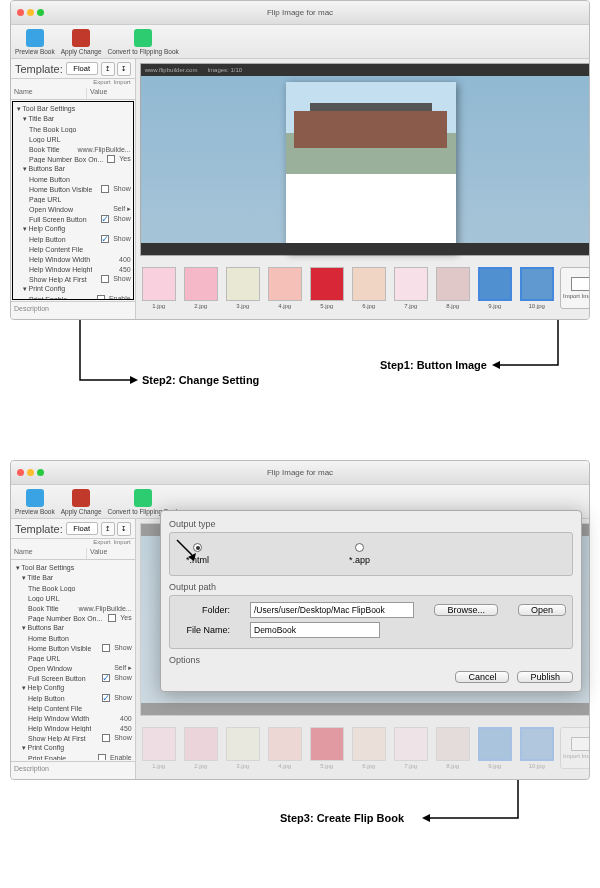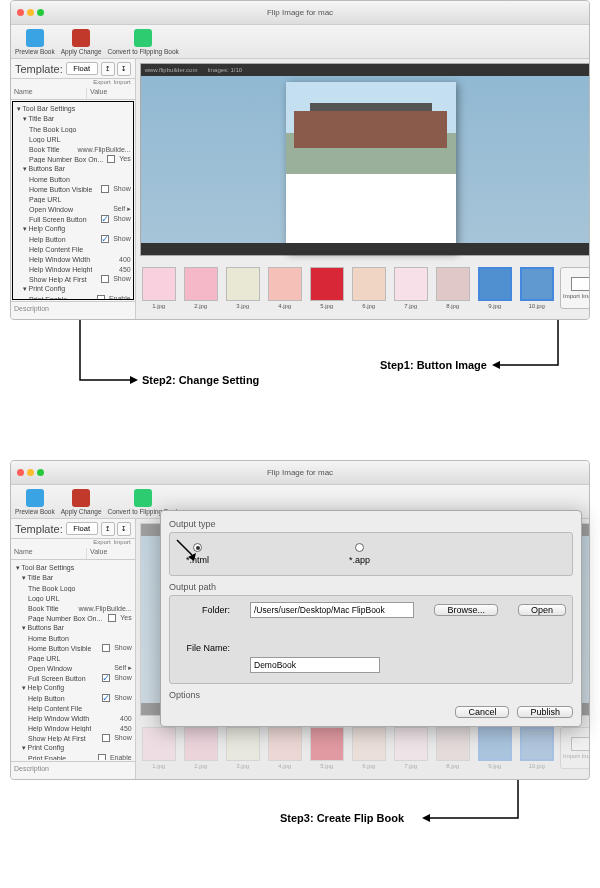--- a/index.html
+++ b/index.html
@@ -475,21 +475,21 @@
       <div class="dlg-sec-label">Output path</div>
       <div class="dlg-box">
         <div class="fldrow">
           <label>Folder:</label>
           <input value="/Users/user/Desktop/Mac FlipBook" style="">
           <button class="macbtn">Browse...</button>
           <button class="macbtn">Open</button>
         </div>
         <div class="fldrow">
           <label>File Name:</label>
-          <input style="max-width: 130px; margin-top: 35px;" value="DemoBook">
+          <input style="max-width: 130px;" value="DemoBook">
         </div>
       </div>
       <div class="dlg-sec-label">Options</div>
       <div class="btnrow">
         <button class="macbtn">Cancel</button>
         <button class="macbtn">Publish</button>
       </div>
     </div>
   </div>
 

